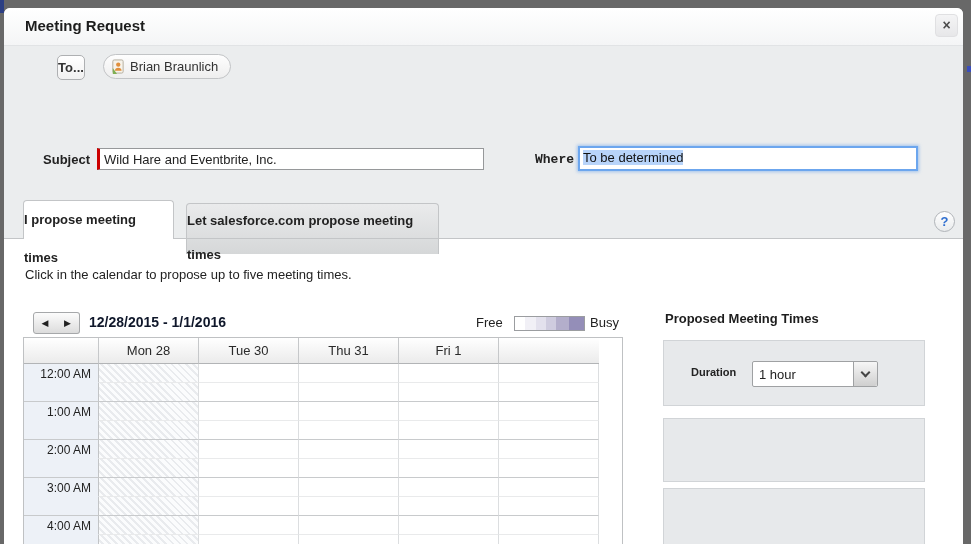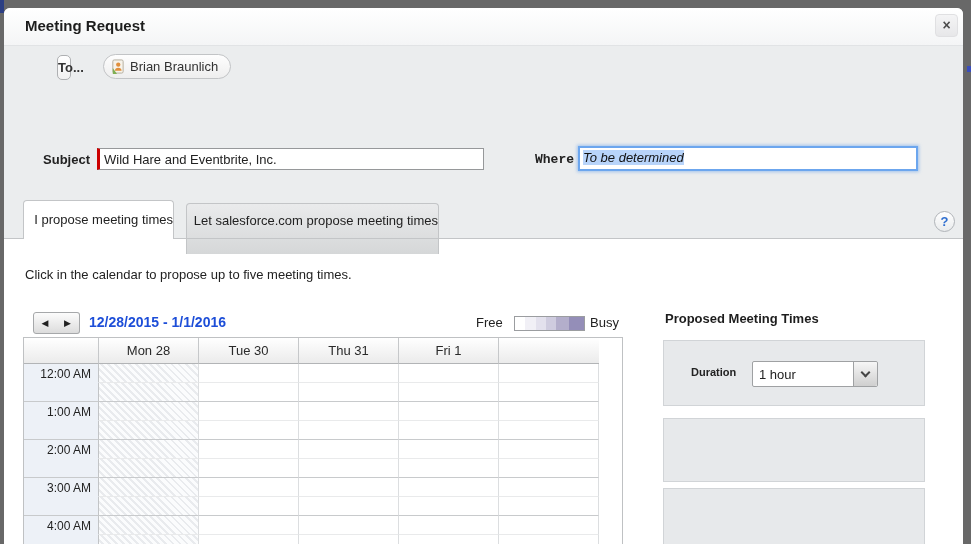--- a/index.html
+++ b/index.html
@@ -18,60 +18,60 @@
   
   #title-bar { position:absolute; left:0; top:0; width:959px; height:38px;
                background:linear-gradient(#ffffff,#f4f5f6); border-bottom:1px solid #e1e3e5;
                border-radius:6px 6px 0 0; }
   #dialog-title { position:absolute; left:21px; top:9px; font-size:15px; font-weight:bold; color:#1d1d1d; }
   #close-btn { position:absolute; right:5px; top:6px; width:23px; height:23px;
                background:linear-gradient(#f4f4f5,#e7e7e9); border:1px solid #e0e0e2; border-radius:4px;
                text-align:center; line-height:21px; font-size:14px; font-weight:bold; color:#4c4c4c; cursor:pointer; }
 
   
-  #to-button { position:absolute; left:53px; top:47px; width:14px; height:25px;
+  #to-button { position:absolute; left:53px; top:47px; width:28px; height:25px;
                background:linear-gradient(#ffffff,#f1f1f1); border:1px solid #aeb0b2; border-radius:5px;
                font-family:"Liberation Sans",sans-serif; font-size:13px; font-weight:bold; color:#333; cursor:pointer; }
   #recipient-chip { position:absolute; left:99px; top:46px; height:25px; padding:0 12px 0 6px;
                     display:flex; align-items:center; gap:5px;
                     background:linear-gradient(#fefefe,#eeeeee); border:1px solid #c2c4c6; border-radius:13px;
                     font-size:13px; color:#333; cursor:pointer; }
   .form-label { position:absolute; top:144px; font-size:13px; font-weight:bold; color:#222; text-align:right; }
   #subject-label { left:16px; width:70px; }
   #where-label  { left:516px; width:54px;font-family:Liberation Mono, monospace; }
   #subject-input { position:absolute; left:93px; top:140px; width:387px; height:22px;
                    border:1px solid #96989a; border-left:3px solid #cc0000; background:#fff;
                    font-family:"Liberation Sans",sans-serif; font-size:13px; color:#222; padding:0 4px; }
   #where-input { position:absolute; left:574px; top:138px; width:340px; height:25px;
                  border:2px solid #6ca6ee; box-shadow:0 0 3px 1px rgba(100,160,235,.55);
-                 background:#fff; font-size:13px; color:#111; padding:2px 3px; cursor:text;font-style:italic; }
+                 background:#fff; font-size:13px; color:#111; padding:2px 3px; cursor:text; }
   #where-input .selected { background:#b8d4fa; }
 
   
   .tab { position:absolute; border:1px solid #c3c5c7; border-radius:4px 4px 0 0;
-         font-size:13px; font-weight:normal; color:#222; text-align:right; cursor:pointer; }
+         font-size:13px; font-weight:bold; color:#222; text-align:left; cursor:pointer; }
   #tab-propose { left:19px; top:192px; width:151px; height:39px; background:#ffffff;
                  border-bottom:none; line-height:38px; z-index:3; }
   #tab-salesforce { left:182px; top:195px; width:253px; height:51px;
                     background:linear-gradient(#eaebec,#d5d7d8); border-bottom:none; line-height:34px; z-index:1; }
   #tab-divider { position:absolute; left:0; top:230px; width:959px; height:1px; background:#c3c5c7; z-index:2; }
   #help-btn { position:absolute; left:930px; top:203px; width:21px; height:21px; border-radius:50%;
               border:1px solid #b0b4b8; background:linear-gradient(#ffffff,#e9ebec);
               text-align:center; line-height:19px; font-size:13px; font-weight:bold; color:#2f6fd0; cursor:pointer; z-index:3; }
 
   
   #content { position:absolute; left:0; top:231px; width:959px; height:329px; background:#ffffff; }
   #instructions { position:absolute; left:21px; top:28px; font-size:13px; color:#222; }
 
   .nav-btn { position:absolute; top:73px; width:24px; height:22px;
              background:linear-gradient(#fcfcfc,#dcdcdc); border:1px solid #a6a8aa;
              font-size:9px; color:#222; text-align:center; line-height:20px; cursor:pointer; padding:0; }
   #prev-btn { left:29px; border-radius:3px 0 0 3px; }
   #next-btn { left:52px; border-radius:0 3px 3px 0; border-left:none; }
-  #date-range { position:absolute; left:85px; top:75px; font-size:14px; font-weight:bold; color:#1d4ed8; }
+  #date-range { position:absolute; left:85px; top:75px; font-size:14px; font-weight:bold; color:#0f172a; }
 
   .legend-label { position:absolute; top:76px; font-size:13px; color:#222; }
   #legend-free { left:472px; }
   #legend-busy { left:586px; }
   #legend-bar { position:absolute; left:510px; top:77px; width:71px; height:15px; border:1px solid #9b9da0;
     background:linear-gradient(to right,
       #ffffff 0 15%, #f1f0f6 15% 30%, #e3e1ed 30% 45%,
       #cfccdf 45% 60%, #b3aecb 60% 78%, #948eb8 78% 100%); }
 
   

